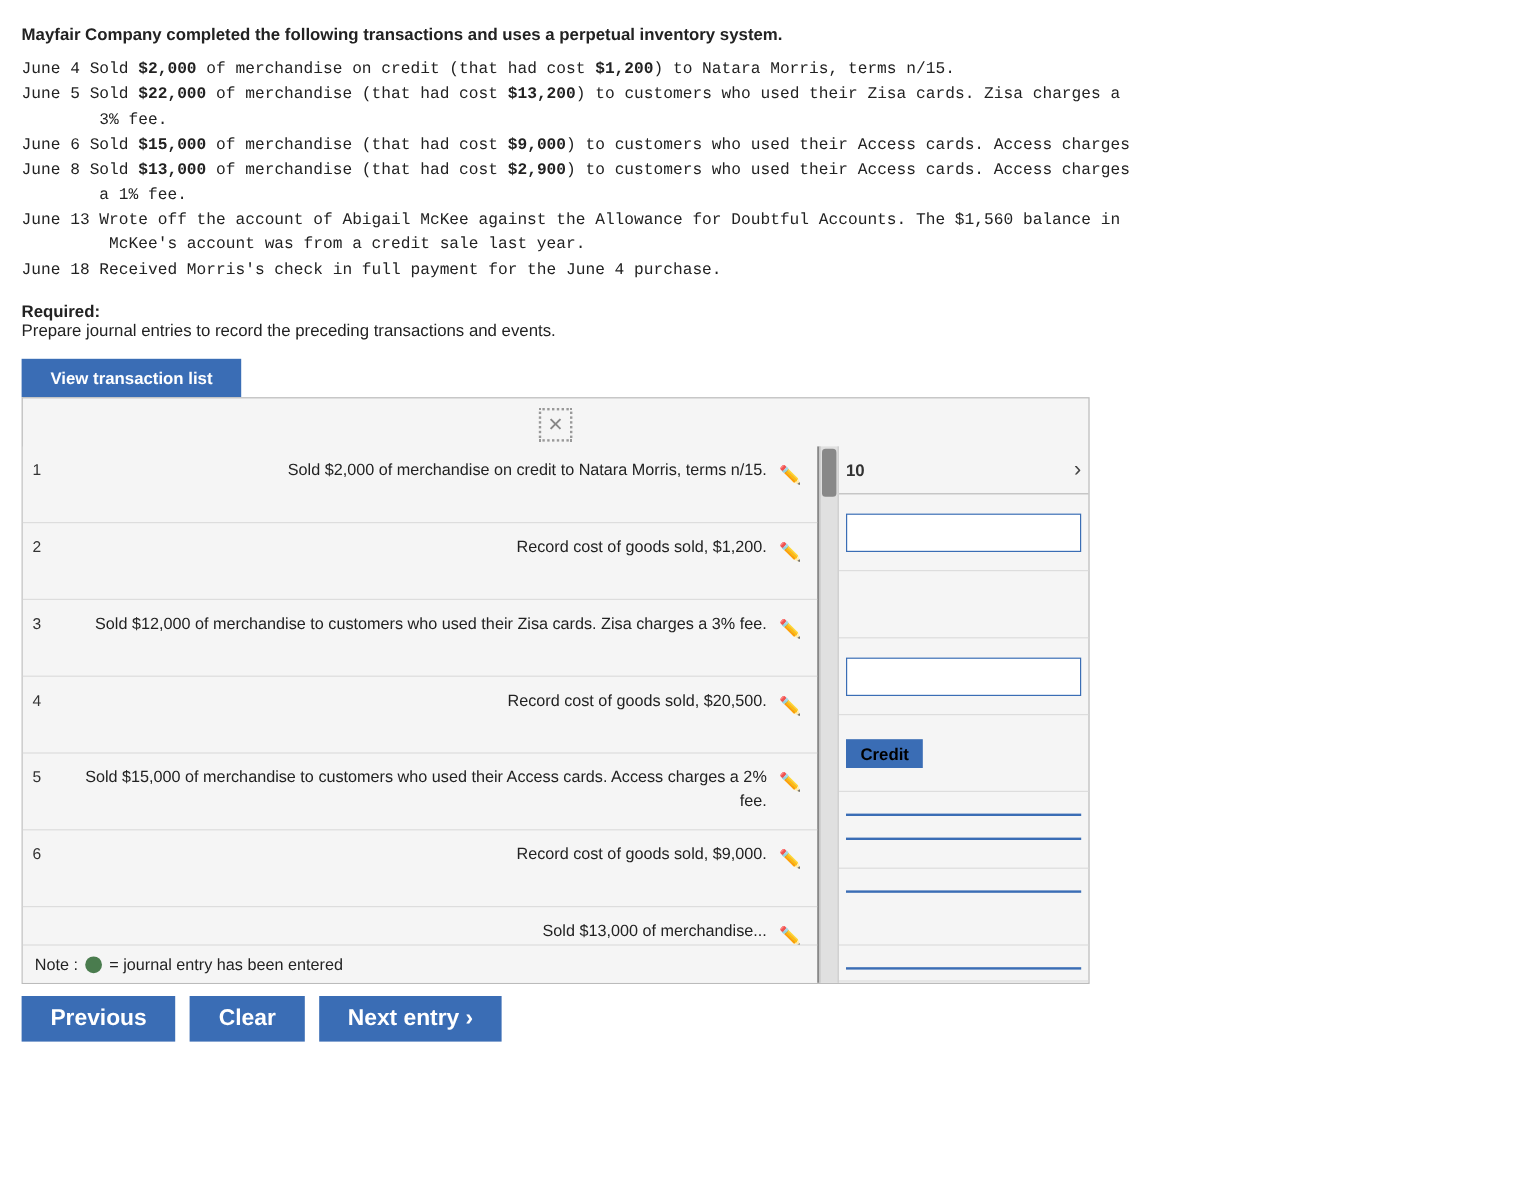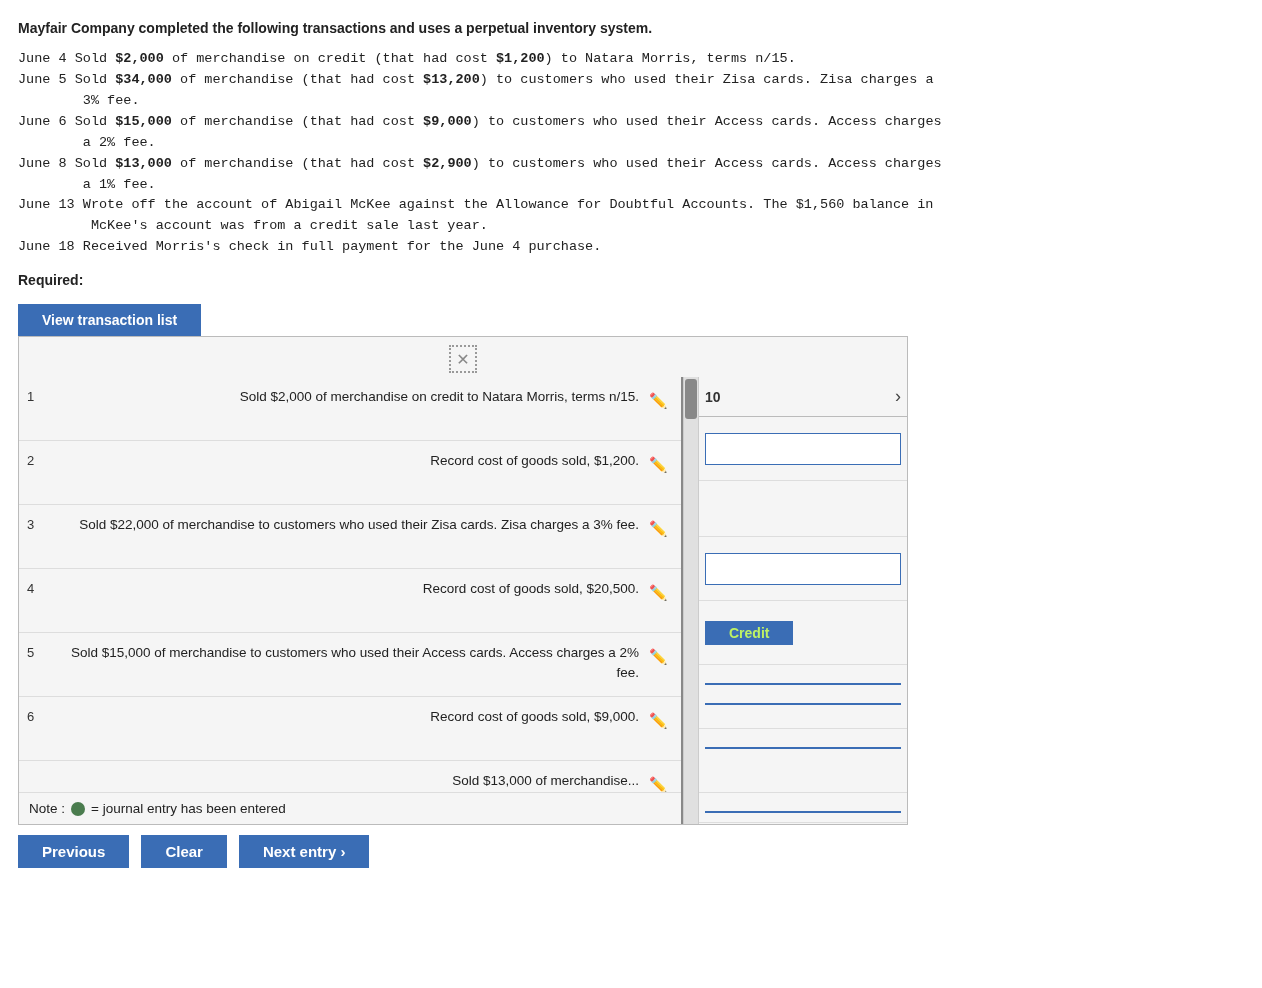--- a/index.html
+++ b/index.html
@@ -143,24 +143,24 @@
       height: 32px;
       border: 1px solid #3a6db5;
       background: #fff;
       outline: none;
       font-size: 13px;
       padding: 2px 4px;
     }
     
     .credit-cell {
       background: #3a6db5;
-      color: #bef264;
-      font-weight: bold;
-      font-size: 14px;
-      padding: 4px 24px;
+      color: #000000;
+      font-weight: bold;
+      font-size: 14px;
+      padding: 4px 12px;
       display: inline-block;
     }
     
     .x-icon-container {
       position: absolute;
       top: 8px;
       left: 50%;
       transform: translateX(-50%);
       width: 28px;
       height: 28px;
@@ -186,21 +186,21 @@
       border-radius: 50%;
       background: #4a7c4e;
       display: inline-block;
       flex-shrink: 0;
     }
     .bottom-btn {
       background: #3a6db5;
       color: #fff;
       border: none;
       padding: 8px 24px;
-      font-size: 15px;
+      font-size: 19px;
       cursor: pointer;
       font-weight: bold;
     }
     .next-btn {
       background: #3a6db5;
     }
     
     .page-wrapper {
       width: 1220px;
     }
@@ -209,34 +209,34 @@
 <body>
 
 <div class="page-wrapper">
 
   
   <p class="intro-text">Mayfair Company completed the following transactions and uses a perpetual inventory system.</p>
 
   
   <div class="transaction-list">
     <div>June 4 Sold <strong>$2,000</strong> of merchandise on credit (that had cost <strong>$1,200</strong>) to Natara Morris, terms n/15.</div>
-    <div>June 5 Sold <strong>$34,000</strong> of merchandise (that had cost <strong>$13,200</strong>) to customers who used their Zisa cards. Zisa charges a</div>
+    <div>June 5 Sold <strong>$22,000</strong> of merchandise (that had cost <strong>$13,200</strong>) to customers who used their Zisa cards. Zisa charges a</div>
     <div>&nbsp;&nbsp;&nbsp;&nbsp;&nbsp;&nbsp;&nbsp;&nbsp;3% fee.</div>
     <div>June 6 Sold <strong>$15,000</strong> of merchandise (that had cost <strong>$9,000</strong>) to customers who used their Access cards. Access charges</div>
-    <div>&nbsp;&nbsp;&nbsp;&nbsp;&nbsp;&nbsp;&nbsp;&nbsp;a 2% fee.</div>
     <div>June 8 Sold <strong>$13,000</strong> of merchandise (that had cost <strong>$2,900</strong>) to customers who used their Access cards. Access charges</div>
     <div>&nbsp;&nbsp;&nbsp;&nbsp;&nbsp;&nbsp;&nbsp;&nbsp;a 1% fee.</div>
     <div>June 13 Wrote off the account of Abigail McKee against the Allowance for Doubtful Accounts. The $1,560 balance in</div>
     <div>&nbsp;&nbsp;&nbsp;&nbsp;&nbsp;&nbsp;&nbsp;&nbsp;&nbsp;McKee's account was from a credit sale last year.</div>
     <div>June 18 Received Morris's check in full payment for the June 4 purchase.</div>
   </div>
 
   
   <div class="required-section">
     <div class="required-label">Required:</div>
+    <div class="required-desc">Prepare journal entries to record the preceding transactions and events.</div>
   </div>
 
   
   <button class="view-btn">View transaction list</button>
 
   
   <div class="journal-container" style="margin-top:0; position:relative;">
 
     <div class="x-icon-container">✕</div>
 
@@ -251,21 +251,21 @@
         </div>
 
         <div class="transaction-row">
           <span class="row-num">2</span>
           <span class="row-desc">Record cost of goods sold, $1,200.</span>
           <div class="edit-icon">✏️</div>
         </div>
 
         <div class="transaction-row">
           <span class="row-num">3</span>
-          <span class="row-desc">Sold $22,000 of merchandise to customers who used their Zisa cards. Zisa charges a 3% fee.</span>
+          <span class="row-desc">Sold $12,000 of merchandise to customers who used their Zisa cards. Zisa charges a 3% fee.</span>
           <div class="edit-icon">✏️</div>
         </div>
 
         <div class="transaction-row">
           <span class="row-num">4</span>
           <span class="row-desc">Record cost of goods sold, $20,500.</span>
           <div class="edit-icon">✏️</div>
         </div>
 
         <div class="transaction-row">

